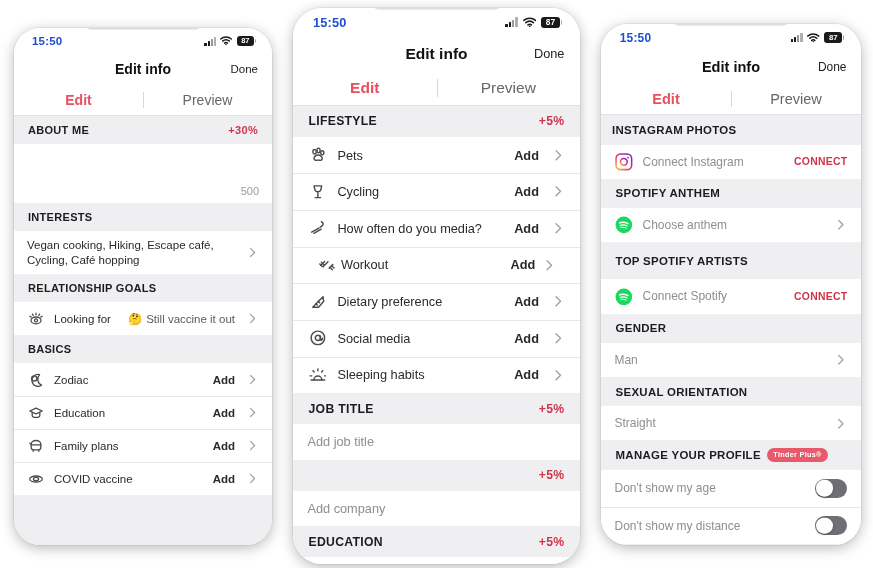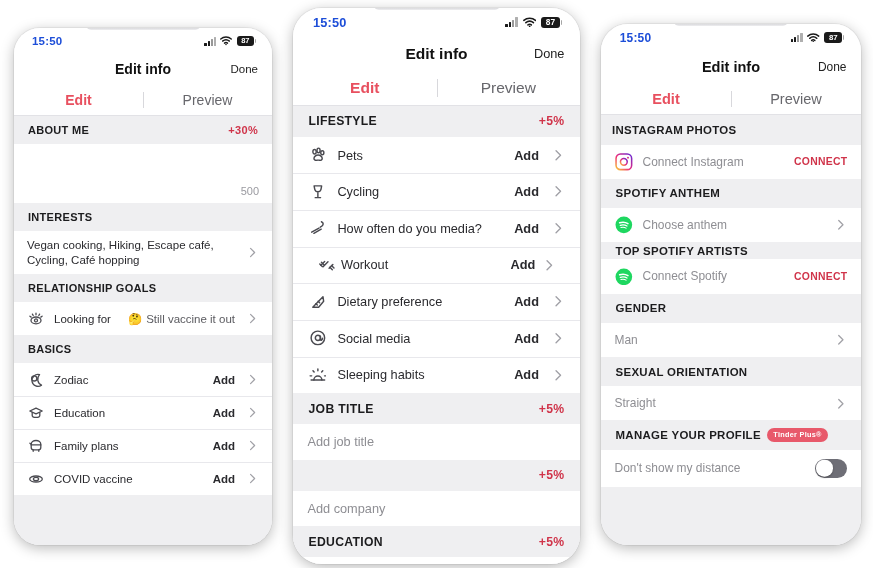--- a/index.html
+++ b/index.html
@@ -530,21 +530,21 @@
                 </svg>
               </span>
               <span class="rlabel muted" style="font-size: 11.96px;">Choose anthem</span>
               <span class="chev" style="display: flex; margin-left: 2.08px;">
                 <svg width="13.52" height="13.52" viewBox="0 0 16 16">
                   <path d="M5.6 3 10.6 8l-5 5" fill="none" stroke="#a0a0a6" stroke-width="1.5" stroke-linecap="round" stroke-linejoin="round"></path>
                 </svg>
               </span>
             </div>
           </div>
-          <div class="section-head" style="height: 17px; padding: 0px 14.56px; font-size: 11.44px;">
+          <div class="section-head" style="height: 37px; padding: 0px 14.56px; font-size: 11.44px;">
             <div style="display: flex; align-items: center; gap: 6.24px;">
               <span>TOP SPOTIFY ARTISTS</span>
             </div>
           </div>
           <div class="card">
             <div class="row" style="height: 34.32px; padding: 0px 13.52px; gap: 9.36px;">
               <span class="ricon" style="width: 18.72px; height: 18.72px;">
                 <svg width="17.68" height="17.68" viewBox="0 0 24 24">
                   <circle cx="12" cy="12" r="11.3" fill="#1ed760"></circle>
                   <path d="M6.3 9.2c3.7-1.1 8.1-.8 11.3 1.2" stroke="#fff" stroke-width="2.1" fill="none" stroke-linecap="round"></path>
@@ -587,20 +587,26 @@
             </div>
           </div>
           <div class="section-head" style="height: 29.12px; padding: 0px 14.56px; font-size: 11.44px;">
             <div style="display: flex; align-items: center; gap: 6.24px;">
               <span>MANAGE YOUR PROFILE</span>
               <span class="badge-plus" style="font-size: 7.28px; padding: 3.328px 6.24px;">Tinder Plus®</span>
             </div>
           </div>
           <div class="card">
             <div class="row" style="height: 37.44px; padding: 0px 13.52px;">
+              <span class="rlabel muted" style="font-size: 11.96px;">Don't show my age</span>
+              <span class="toggle" style="width: 32.24px; height: 19.24px;">
+                <span class="knob" style="width: 16.64px; height: 16.64px; left: 1.248px;"></span>
+              </span>
+            </div>
+            <div class="row" style="height: 37.44px; padding: 0px 13.52px;">
               <span class="rlabel muted" style="font-size: 11.96px;">Don't show my distance</span>
               <span class="toggle" style="width: 32.24px; height: 19.24px;">
                 <span class="knob" style="width: 16.64px; height: 16.64px; left: 1.248px;"></span>
               </span>
             </div>
           </div>
         </div>
       </div>
     </div>
   </div>

